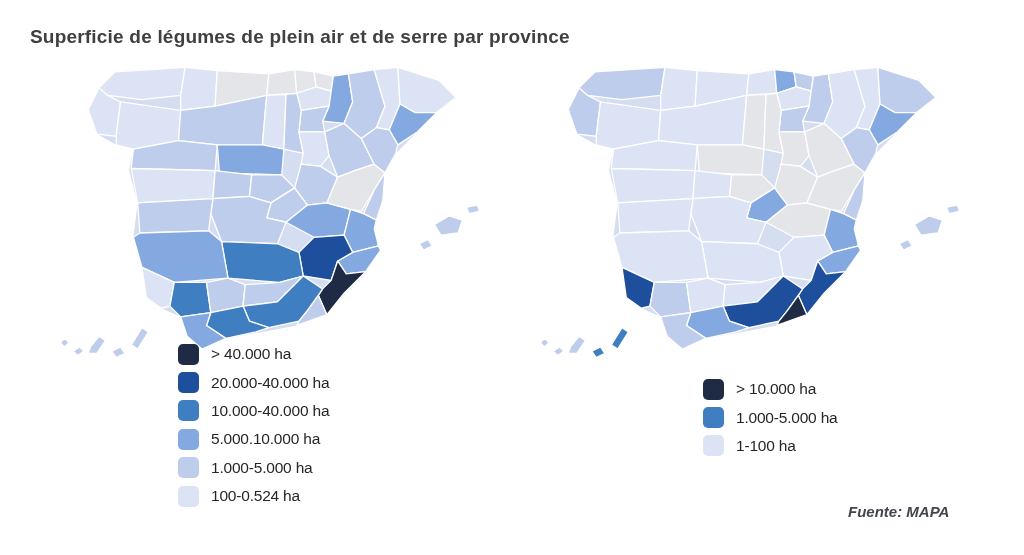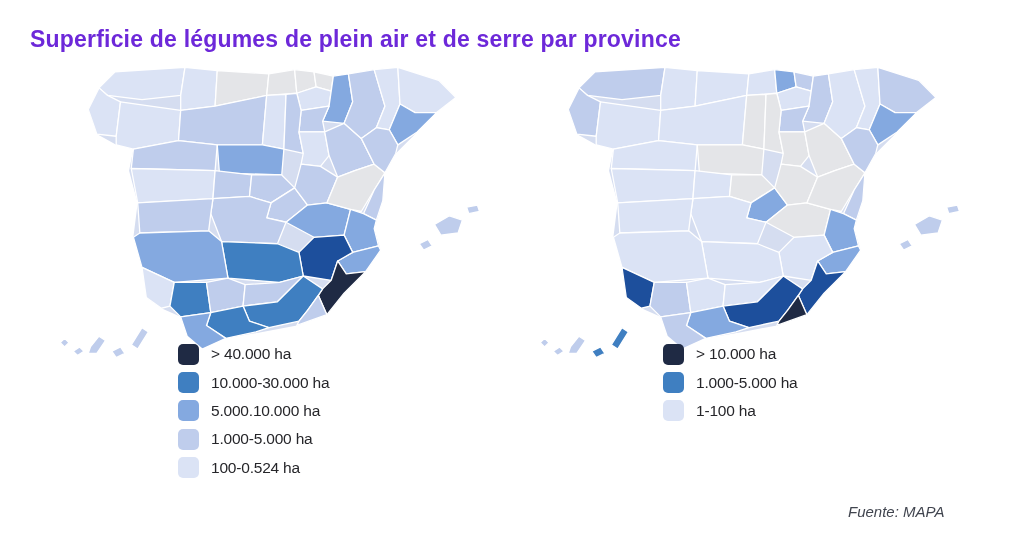--- a/index.html
+++ b/index.html
@@ -1,30 +1,30 @@
 <!DOCTYPE html>
 <html><head>
 <meta charset="utf-8">
 <style>
   html,body{margin:0;padding:0;background:#fff;}
   .page{position:relative;width:1024px;height:555px;background:#ffffff;overflow:hidden;
         font-family:"Liberation Sans","DejaVu Sans",sans-serif;}
-  .title{position:absolute;left:30px;top:26px;font-size:23px;font-weight:700;
-         color:#6d28d9;letter-spacing:.2px;}
+  .title{position:absolute;left:30px;top:26px;font-size:19px;font-weight:700;
+         color:#404040;letter-spacing:.2px;}
   .map{position:absolute;top:50px;width:430px;height:323px;}
   #map-left{left:56px;}
   #map-right{left:536px;}
   .legend{position:absolute;top:340px;width:200px;}
   #legend-left{left:178px;}
-  #legend-right{left:663px;}
+  #legend-right{left:703px;margin-top:35px;}
   .legend-row{display:flex;align-items:center;height:28.4px;}
   .swatch{width:21px;height:21px;border-radius:5px;flex:0 0 21px;}
   .legend-label{margin-left:12px;font-size:15.5px;color:#26262a;letter-spacing:-0.2px;}
   .source{position:absolute;left:848px;top:503px;font-size:15px;font-style:italic;
-          color:#41454f;}
+          color:#41454f;font-weight:bold;}
   svg{display:block;width:100%;height:100%;}
 </style>
 </head>
 <body>
 
 <div class="page">
   <div class="title">Superficie de légumes de plein air et de serre par province</div>
 
   <div class="map" id="map-left">
       <svg viewBox="0 0 400 300">
@@ -146,22 +146,26 @@
         <polygon points="70,274 80,258 86,262 76,278" fill="#3f7fc1" stroke="#ffffff" stroke-width="1.2" stroke-linejoin="round"></polygon>
       </svg>
     </div>
 
   <div class="legend" id="legend-left">
       <div class="legend-row">
         <span class="swatch" style="background: rgb(31, 42, 68);"></span>
         <span class="legend-label">&gt; 40.000 ha</span>
       </div>
       <div class="legend-row">
+        <span class="swatch" style="background: rgb(29, 79, 156);"></span>
+        <span class="legend-label">20.000-40.000 ha</span>
+      </div>
+      <div class="legend-row">
         <span class="swatch" style="background: rgb(63, 127, 193);"></span>
-        <span class="legend-label">10.000-30.000 ha</span>
+        <span class="legend-label">10.000-40.000 ha</span>
       </div>
       <div class="legend-row">
         <span class="swatch" style="background: rgb(132, 169, 224);"></span>
         <span class="legend-label">5.000.10.000 ha</span>
       </div>
       <div class="legend-row">
         <span class="swatch" style="background: rgb(191, 205, 236);"></span>
         <span class="legend-label">1.000-5.000 ha</span>
       </div>
       <div class="legend-row">

